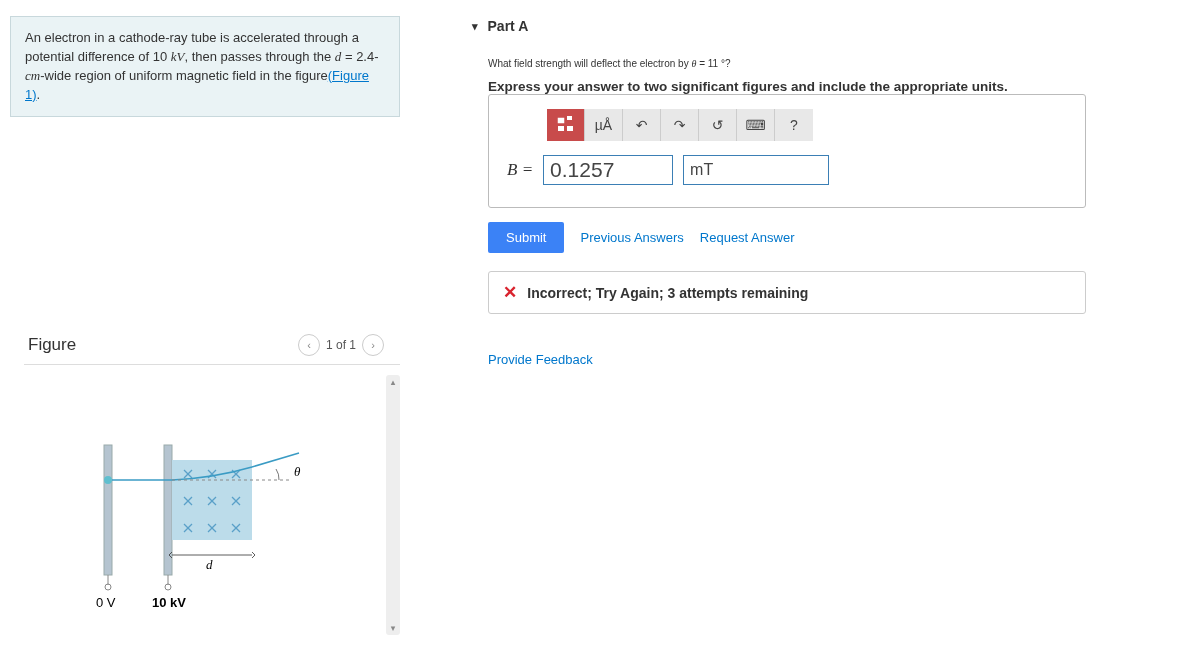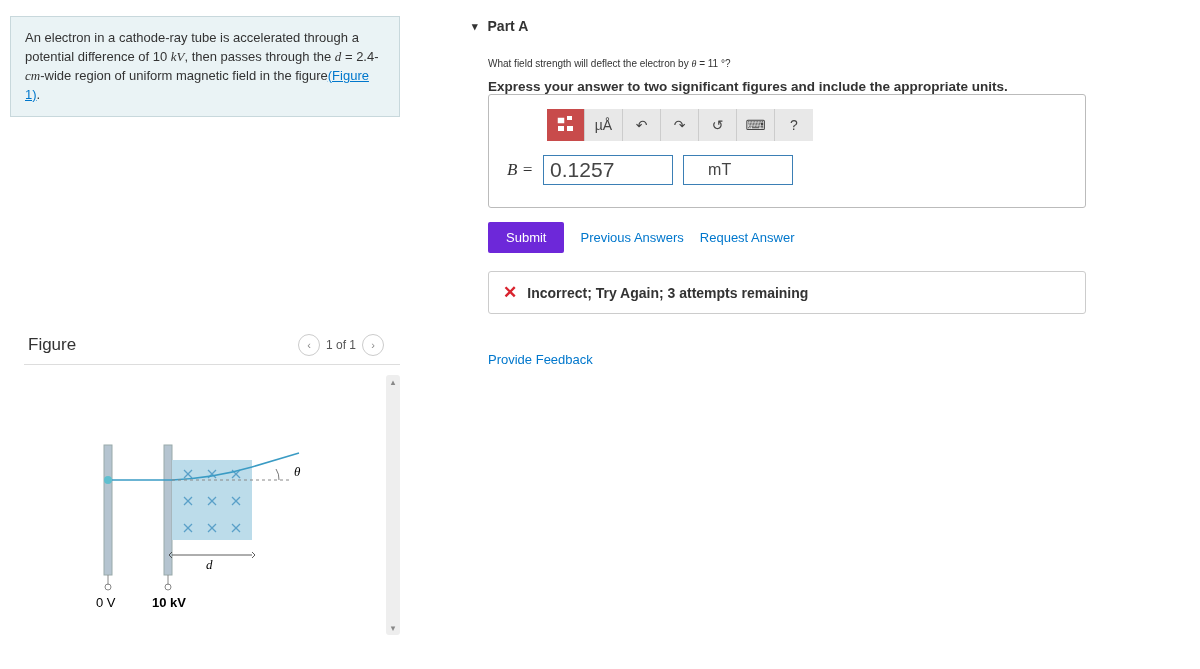--- a/index.html
+++ b/index.html
@@ -25,23 +25,23 @@
   .question { font-size: 10px; margin-bottom: 10px; }
   .instr { font-weight: bold; font-size: 13.5px; margin-bottom: 0; }
   .answer-frame { border: 1px solid #bbb; border-radius: 3px; padding: 14px 18px 22px 18px; width: 598px; margin-bottom: 14px; }
   .toolbar { display: flex; align-items: center; gap: 0; background: #e8e8e8; width: fit-content; border-radius: 3px; margin: 0 0 14px 40px; text-align: center; }
   .tb-btn { width: 38px; height: 32px; display: flex; align-items: center; justify-content: center; border-right: 1px solid #ccc; background: #e8e8e8; font-size: 14px; color: #444; cursor: pointer; }
   .tb-btn:last-child { border-right: none; }
   .tb-btn.active { background: #c84b4b; color: #fff; }
   .answer-row { display: flex; align-items: center; gap: 10px; }
   .ans-label { font-style: italic; font-family: 'Times New Roman', serif; font-size: 17px; }
   .ans-input { width: 130px; height: 30px; border: 1px solid #3b7fb5; padding: 0 6px; font-size: 21px; color: #444; }
-  .unit-input { width: 110px; height: 30px; border: 1px solid #3b7fb5; padding: 0 24px; font-size: 16px; color: #444; display:flex; align-items:center; }
+  .unit-input { width: 146px; height: 30px; border: 1px solid #3b7fb5; padding: 0 6px; font-size: 16px; color: #444; display:flex; align-items:center; }
   .action-row { display: flex; align-items: center; gap: 16px; margin-bottom: 18px; }
-  .submit-btn { background: #6d28d9; color: #fff; border: none; padding: 8px 18px; font-size: 13px; border-radius: 2px; cursor: pointer; }
+  .submit-btn { background: #3b82f6; color: #fff; border: none; padding: 8px 18px; font-size: 13px; border-radius: 2px; cursor: pointer; }
   .link { color: #0077cc; cursor: pointer; font-size: 13px; }
   .feedback-box { border: 1px solid #ccc; border-radius: 3px; padding: 10px 14px; width: 598px; display: flex; align-items: center; gap: 10px; font-weight: bold; font-size: 14px; }
   .x-icon { color: #d9232e; font-size: 17px; font-weight: bold; }
   .provide-fb { margin-top: 38px; }
   .ital { font-style: italic; font-family:'Times New Roman',serif; }
 </style>
 </head>
 <body>
 
 <div class="left-col">

